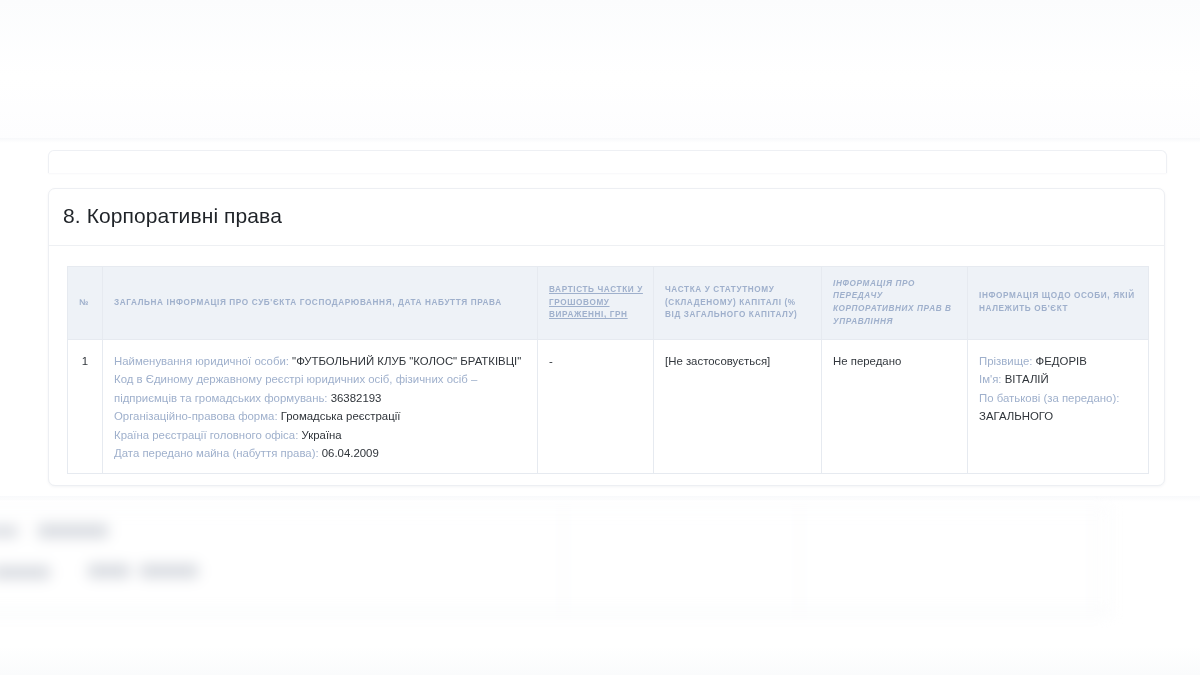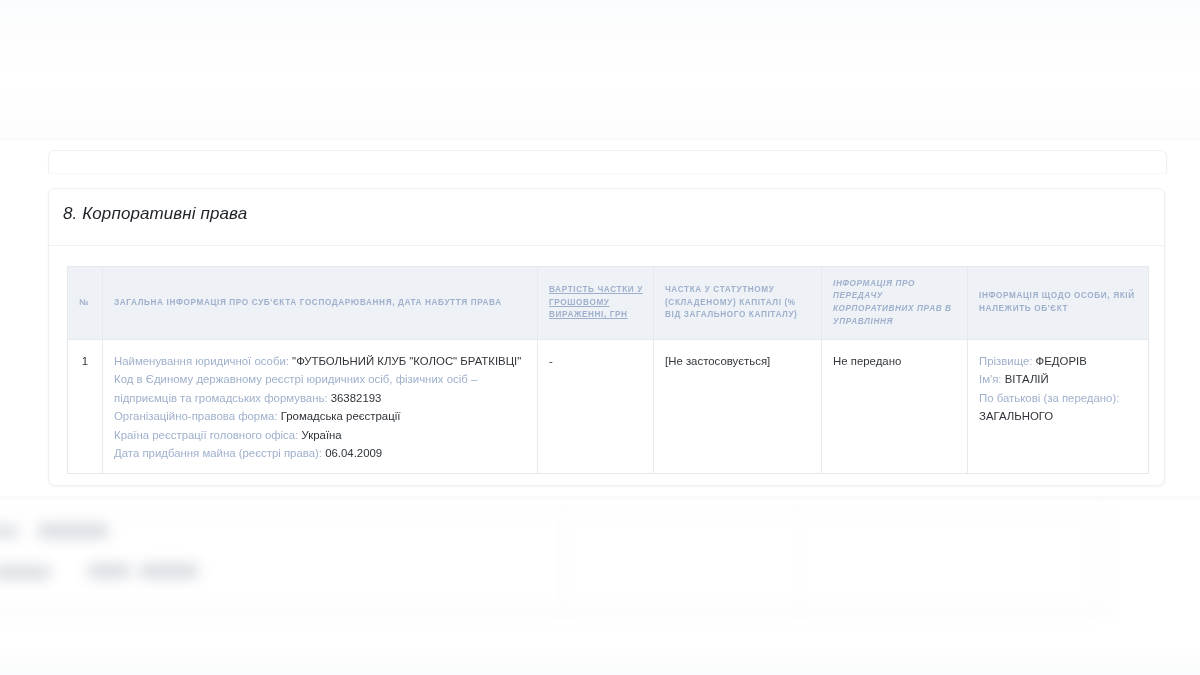--- a/index.html
+++ b/index.html
@@ -55,25 +55,24 @@
     background: #ffffff;
     border: 1px solid #edeff3;
     border-radius: 7px;
     box-shadow: 0 1px 3px rgba(25,40,80,0.05);
     box-sizing: border-box;
   }
 
   .card-heading {
     position: absolute;
     left: 14px; top: 15px;
-    font-size: 17px;
+    font-size: 21px;
     color: #1f2328;
     letter-spacing: 0.1px;
     white-space: nowrap;
-    font-style: italic;
   }
 
   .card-divider {
     position: absolute;
     left: 0; top: 56px;
     width: 100%;
     height: 1px;
     background: #eef0f3;
   }
 
@@ -260,21 +259,21 @@
               </p>
               <p class="fline">
                 <span class="lbl">Організаційно-правова форма:</span>
                 <span class="val">Громадська реєстрації</span>
               </p>
               <p class="fline">
                 <span class="lbl">Країна реєстрації головного офіса:</span>
                 <span class="val">Україна</span>
               </p>
               <p class="fline">
-                <span class="lbl">Дата придбання майна (реєстрі права):</span>
+                <span class="lbl">Дата передано майна (набуття права):</span>
                 <span class="val">06.04.2009</span>
               </p>
             </td>
 
             <td class="dash">-</td>
 
             <td class="mid">[Не застосовується]</td>
 
             <td class="mid">Не передано</td>
 

